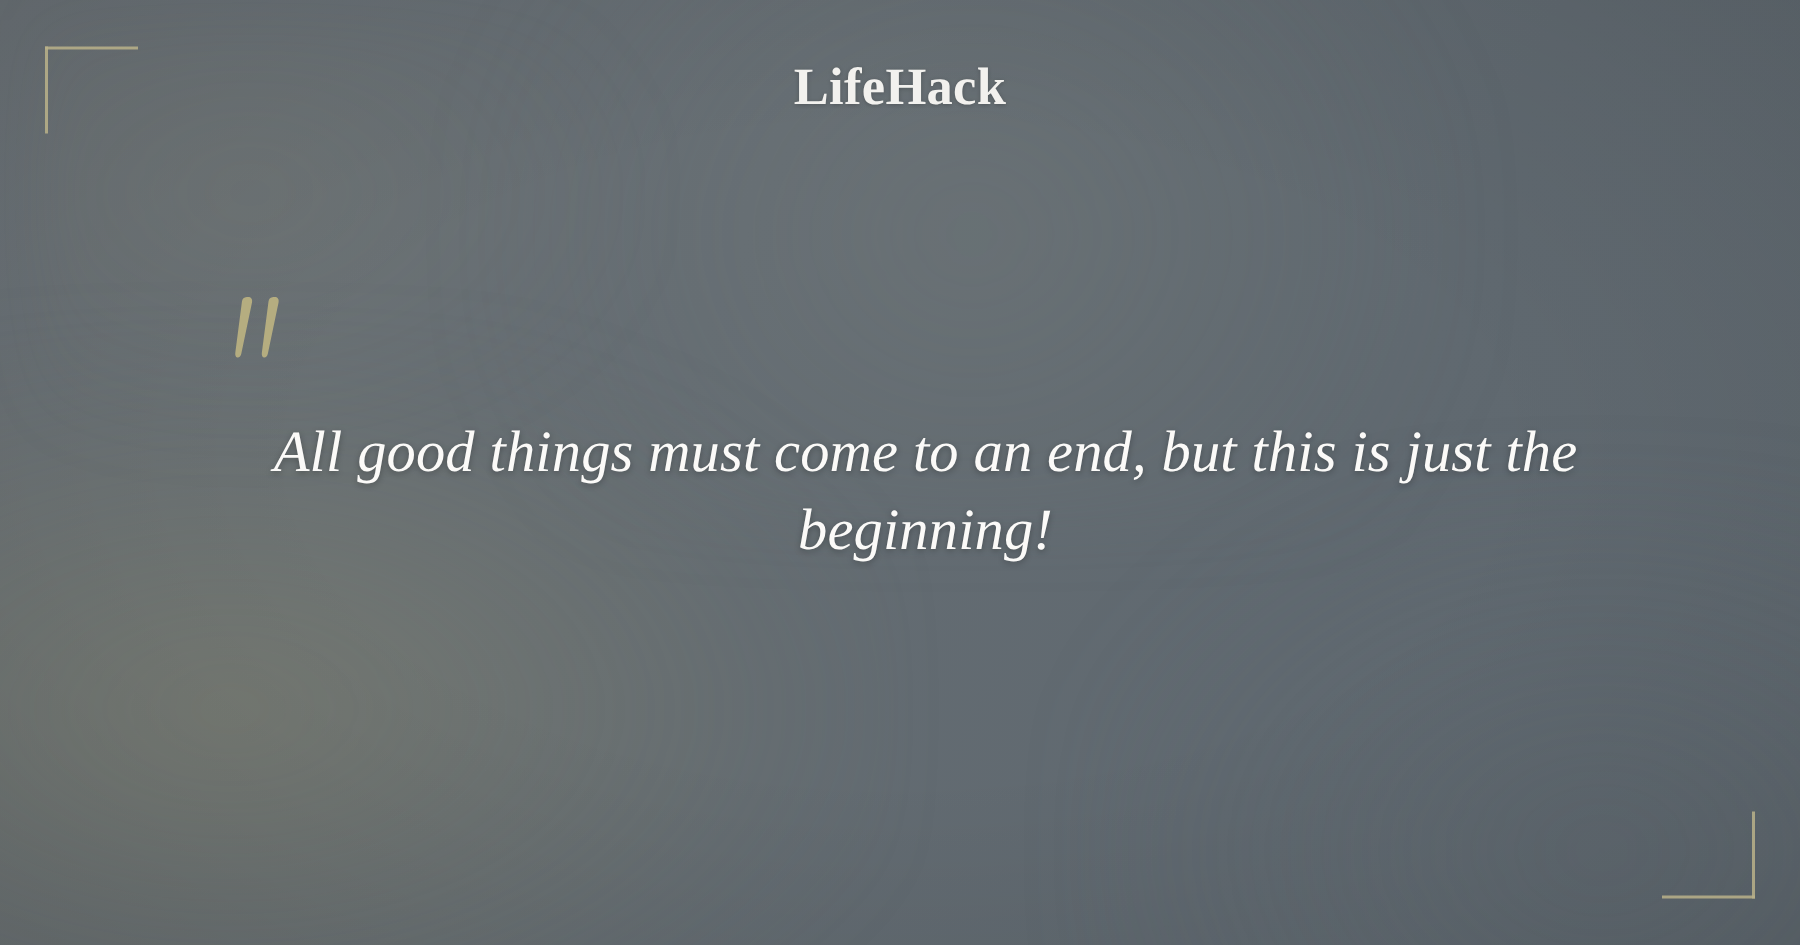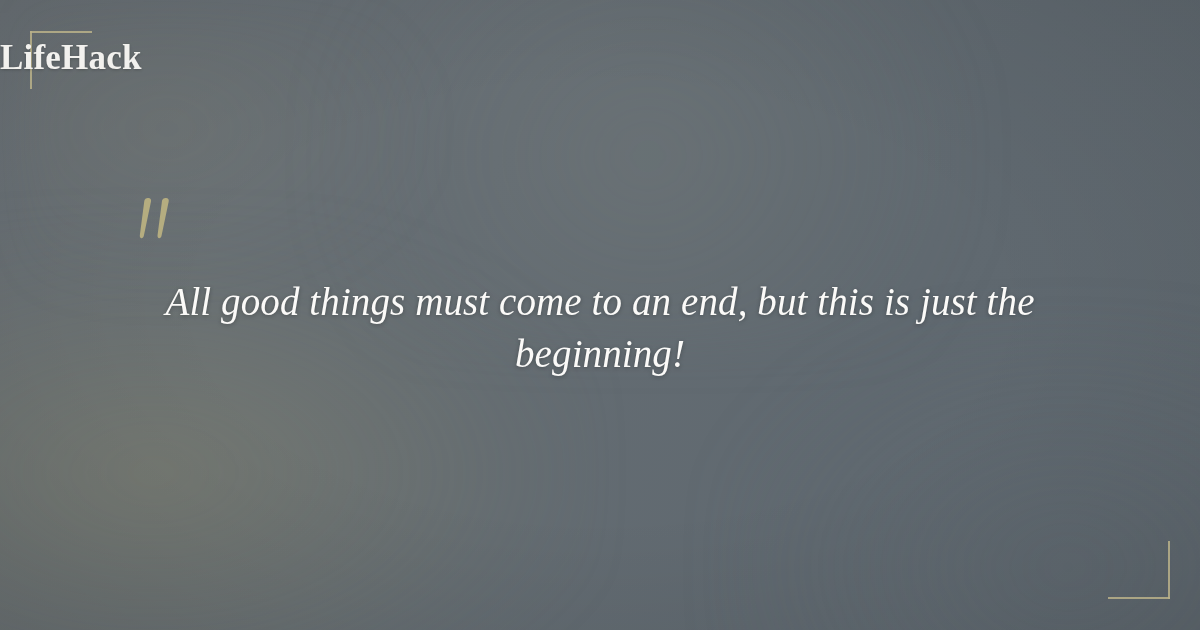--- a/index.html
+++ b/index.html
@@ -103,33 +103,34 @@
   .corner-br { right: 30px; bottom: 31px; }
   .corner-br::before { right: 0; bottom: 0; width: 62px; height: 2px; }
   .corner-br::after  { right: 0; bottom: 0; width: 2px; height: 58px; }
 
   
   .brand {
     position: absolute;
     top: 40px;
     left: 0;
     width: 1200px;
+    text-align: center;
     font-family: "Liberation Serif", "DejaVu Serif", serif;
     font-size: 35px;
     font-weight: 700;
     letter-spacing: 0.2px;
     color: #f2f1ee;
     text-shadow: 0 1px 3px rgba(0,0,0,0.22);
     line-height: 1;
   }
 
   
   .quote-block {
     position: absolute;
-    left: 130px;
+    left: 147px;
     top: 196px;
     width: 940px;
   }
 
   .quote-glyph {
     width: 46px;
     height: 48px;
     margin-left: 4px;
     display: block;
   }

